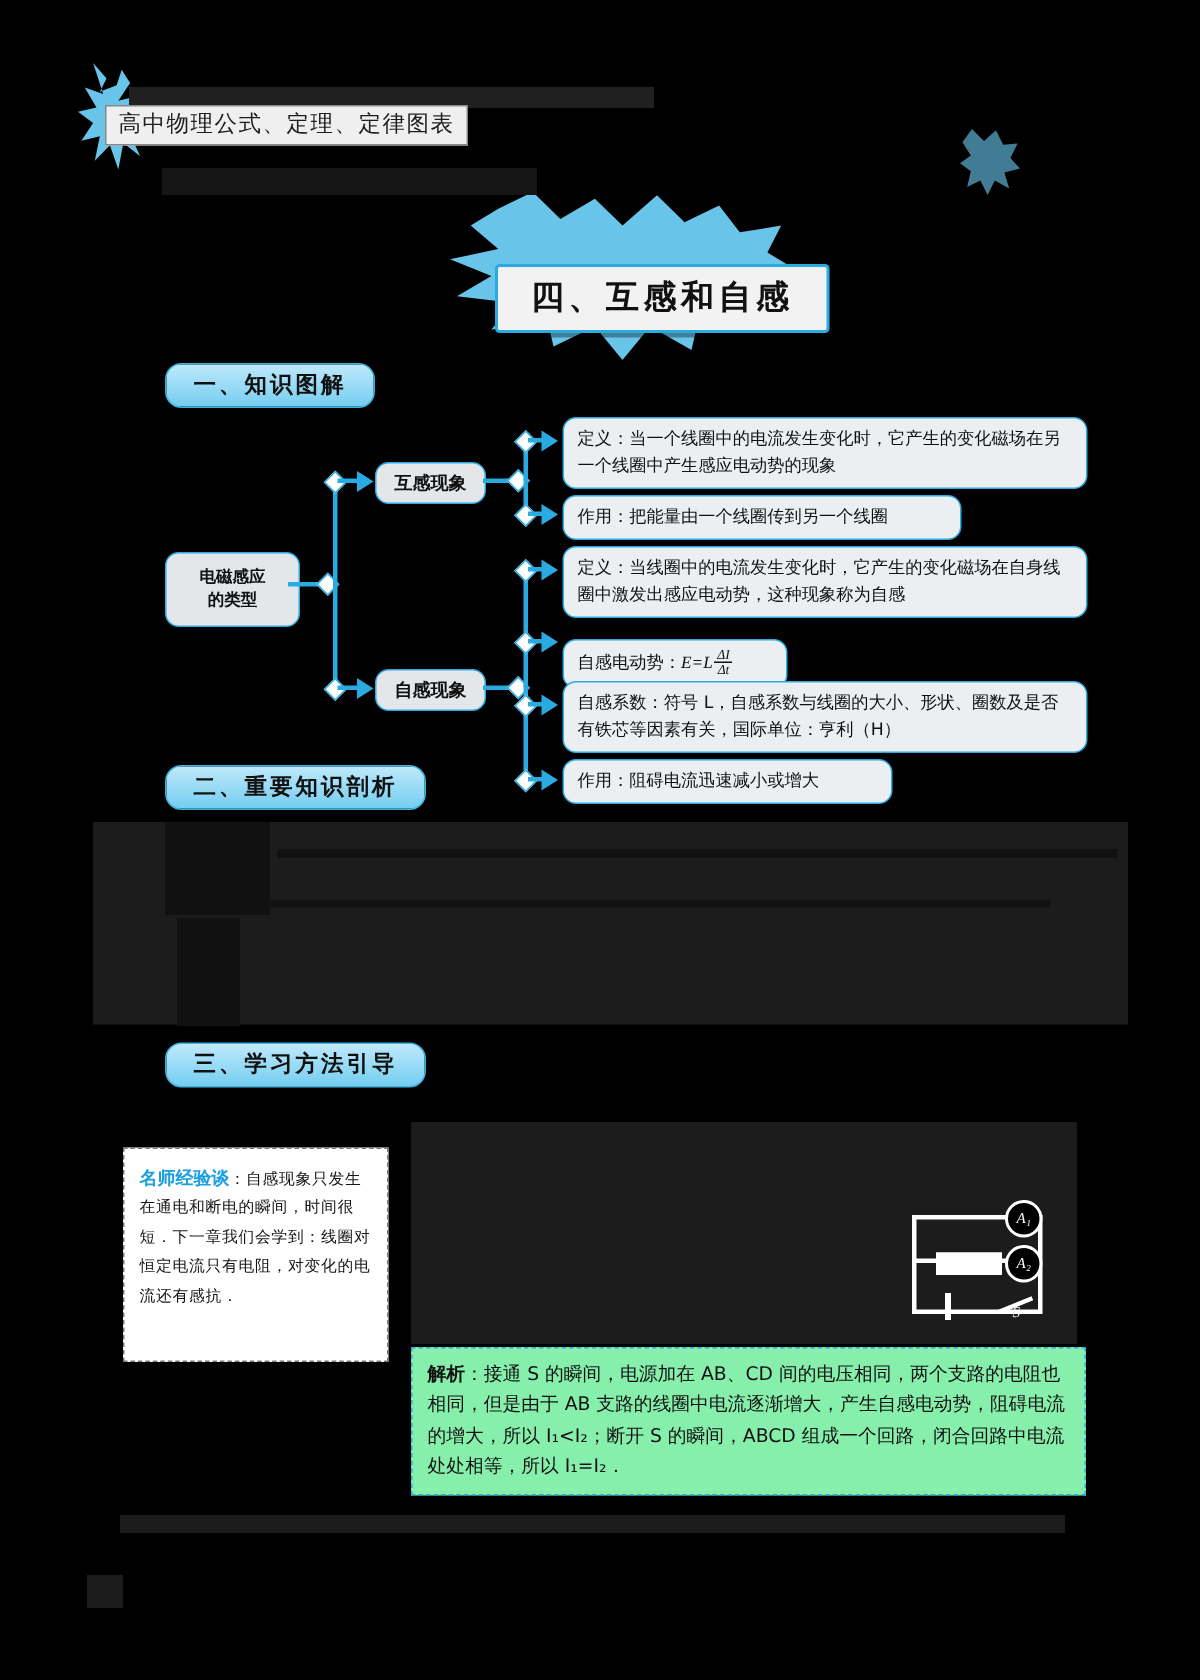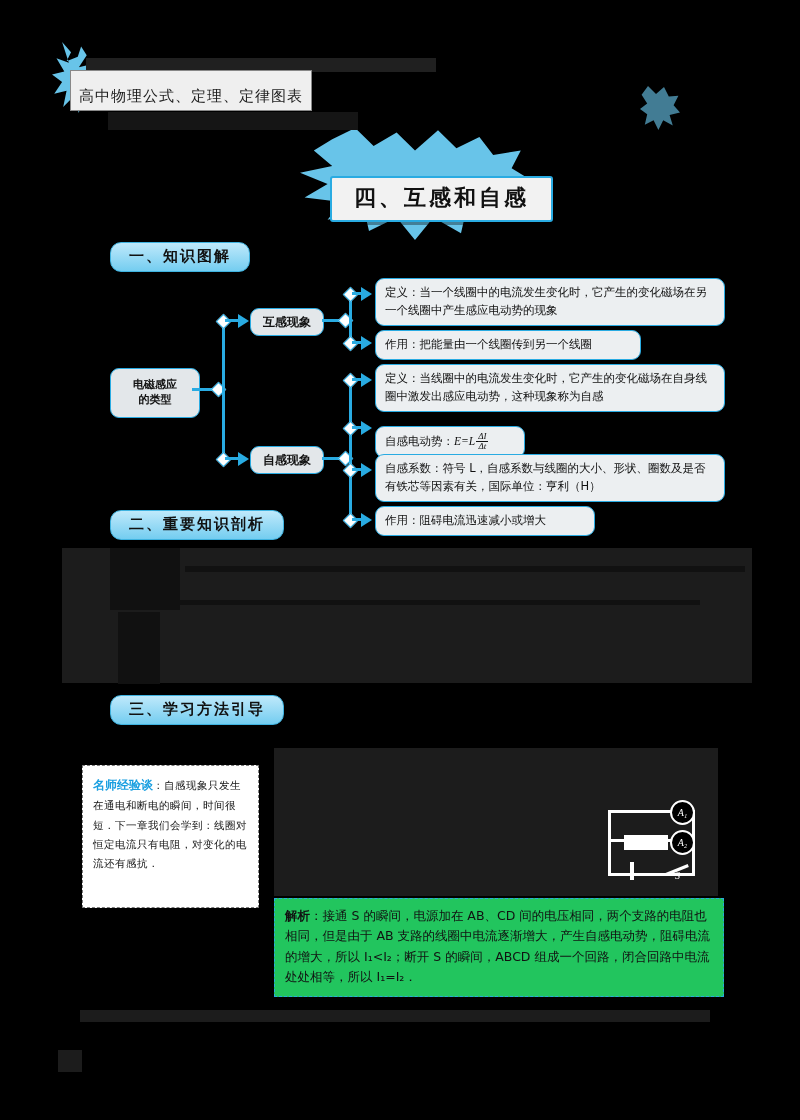--- a/index.html
+++ b/index.html
@@ -20,21 +20,21 @@
     clip-path:polygon(14% 10%,24% 0%,32% 16%,42% 4%,50% 20%,60% 2%,68% 18%,78% 8%,
       84% 24%,96% 20%,92% 36%,100% 46%,88% 54%,98% 66%,82% 68%,88% 84%,72% 76%,
       70% 94%,58% 80%,50% 100%,42% 80%,30% 92%,28% 74%,12% 82%,18% 66%,2% 62%,
       12% 50%,0% 40%,14% 34%,6% 20%);}
   .splash-r{left:640px;top:86px;width:40px;height:44px;opacity:.6;
     clip-path:polygon(20% 0%,40% 18%,60% 2%,72% 24%,96% 22%,84% 44%,100% 60%,
       74% 66%,82% 90%,58% 78%,46% 100%,34% 78%,12% 88%,18% 64%,0% 52%,18% 40%,4% 20%);}
 
   
   .hdr-rule{position:absolute;left:86px;top:58px;width:350px;height:14px;background:#202020;}
-  .hdr-title{position:absolute;left:70px;top:70px;padding:16px 8px 4px;
+  .hdr-title{position:absolute;left:70px;top:70px;padding:2px 8px 4px;
     background:#efefef;border:1px solid #888;font-size:15px;letter-spacing:1px;
     color:#1d1d1d;white-space:nowrap;}
   .hdr-sub{position:absolute;left:108px;top:112px;width:250px;height:18px;background:#151515;}
 
   
   .chapter{position:absolute;left:330px;top:176px;padding:5px 22px 7px;
     background:#f2f2f2;border:2px solid #29abe2;border-radius:3px;
     font-family:"DejaVu Sans","Liberation Sans",sans-serif;
     font-weight:bold;font-size:22px;letter-spacing:3px;color:#111;
     box-shadow:2px 3px 0 rgba(0,0,0,.35);white-space:nowrap;}
@@ -90,21 +90,21 @@
   
   .tip{position:absolute;left:82px;top:765px;width:155px;height:125px;
     background:#fff;border:1.6px dashed #7b7b7b;padding:8px 10px;
     font-family:"DejaVu Sans","Liberation Sans",sans-serif;font-size:10.5px;
     line-height:1.85;color:#151515;box-shadow:3px 3px 0 rgba(0,0,0,.35);
     letter-spacing:.5px;}
   .tip b{color:#1a9fe0;font-size:12px;letter-spacing:0;margin-top:24px;}
 
   
   .analysis{position:absolute;left:274px;top:898px;width:428px;
-    background:#22c55e;border:1.6px dashed #2aa8e0;padding:7px 10px 9px;
+    background:#86efac;border:1.6px dashed #2aa8e0;padding:7px 10px 9px;
     font-size:12.5px;line-height:1.62;color:#111;
     font-family:"DejaVu Sans","Liberation Sans",sans-serif;}
   .analysis b{font-weight:bold;}
   .ans{margin-top:3px;}
 
   
   .circuit{position:absolute;left:604px;top:806px;width:104px;height:78px;}
   .wire{position:absolute;background:#fff;}
   .meter{position:absolute;width:21px;height:21px;border:2px solid #fff;
     border-radius:50%;background:#000;color:#fff;font-size:10px;

